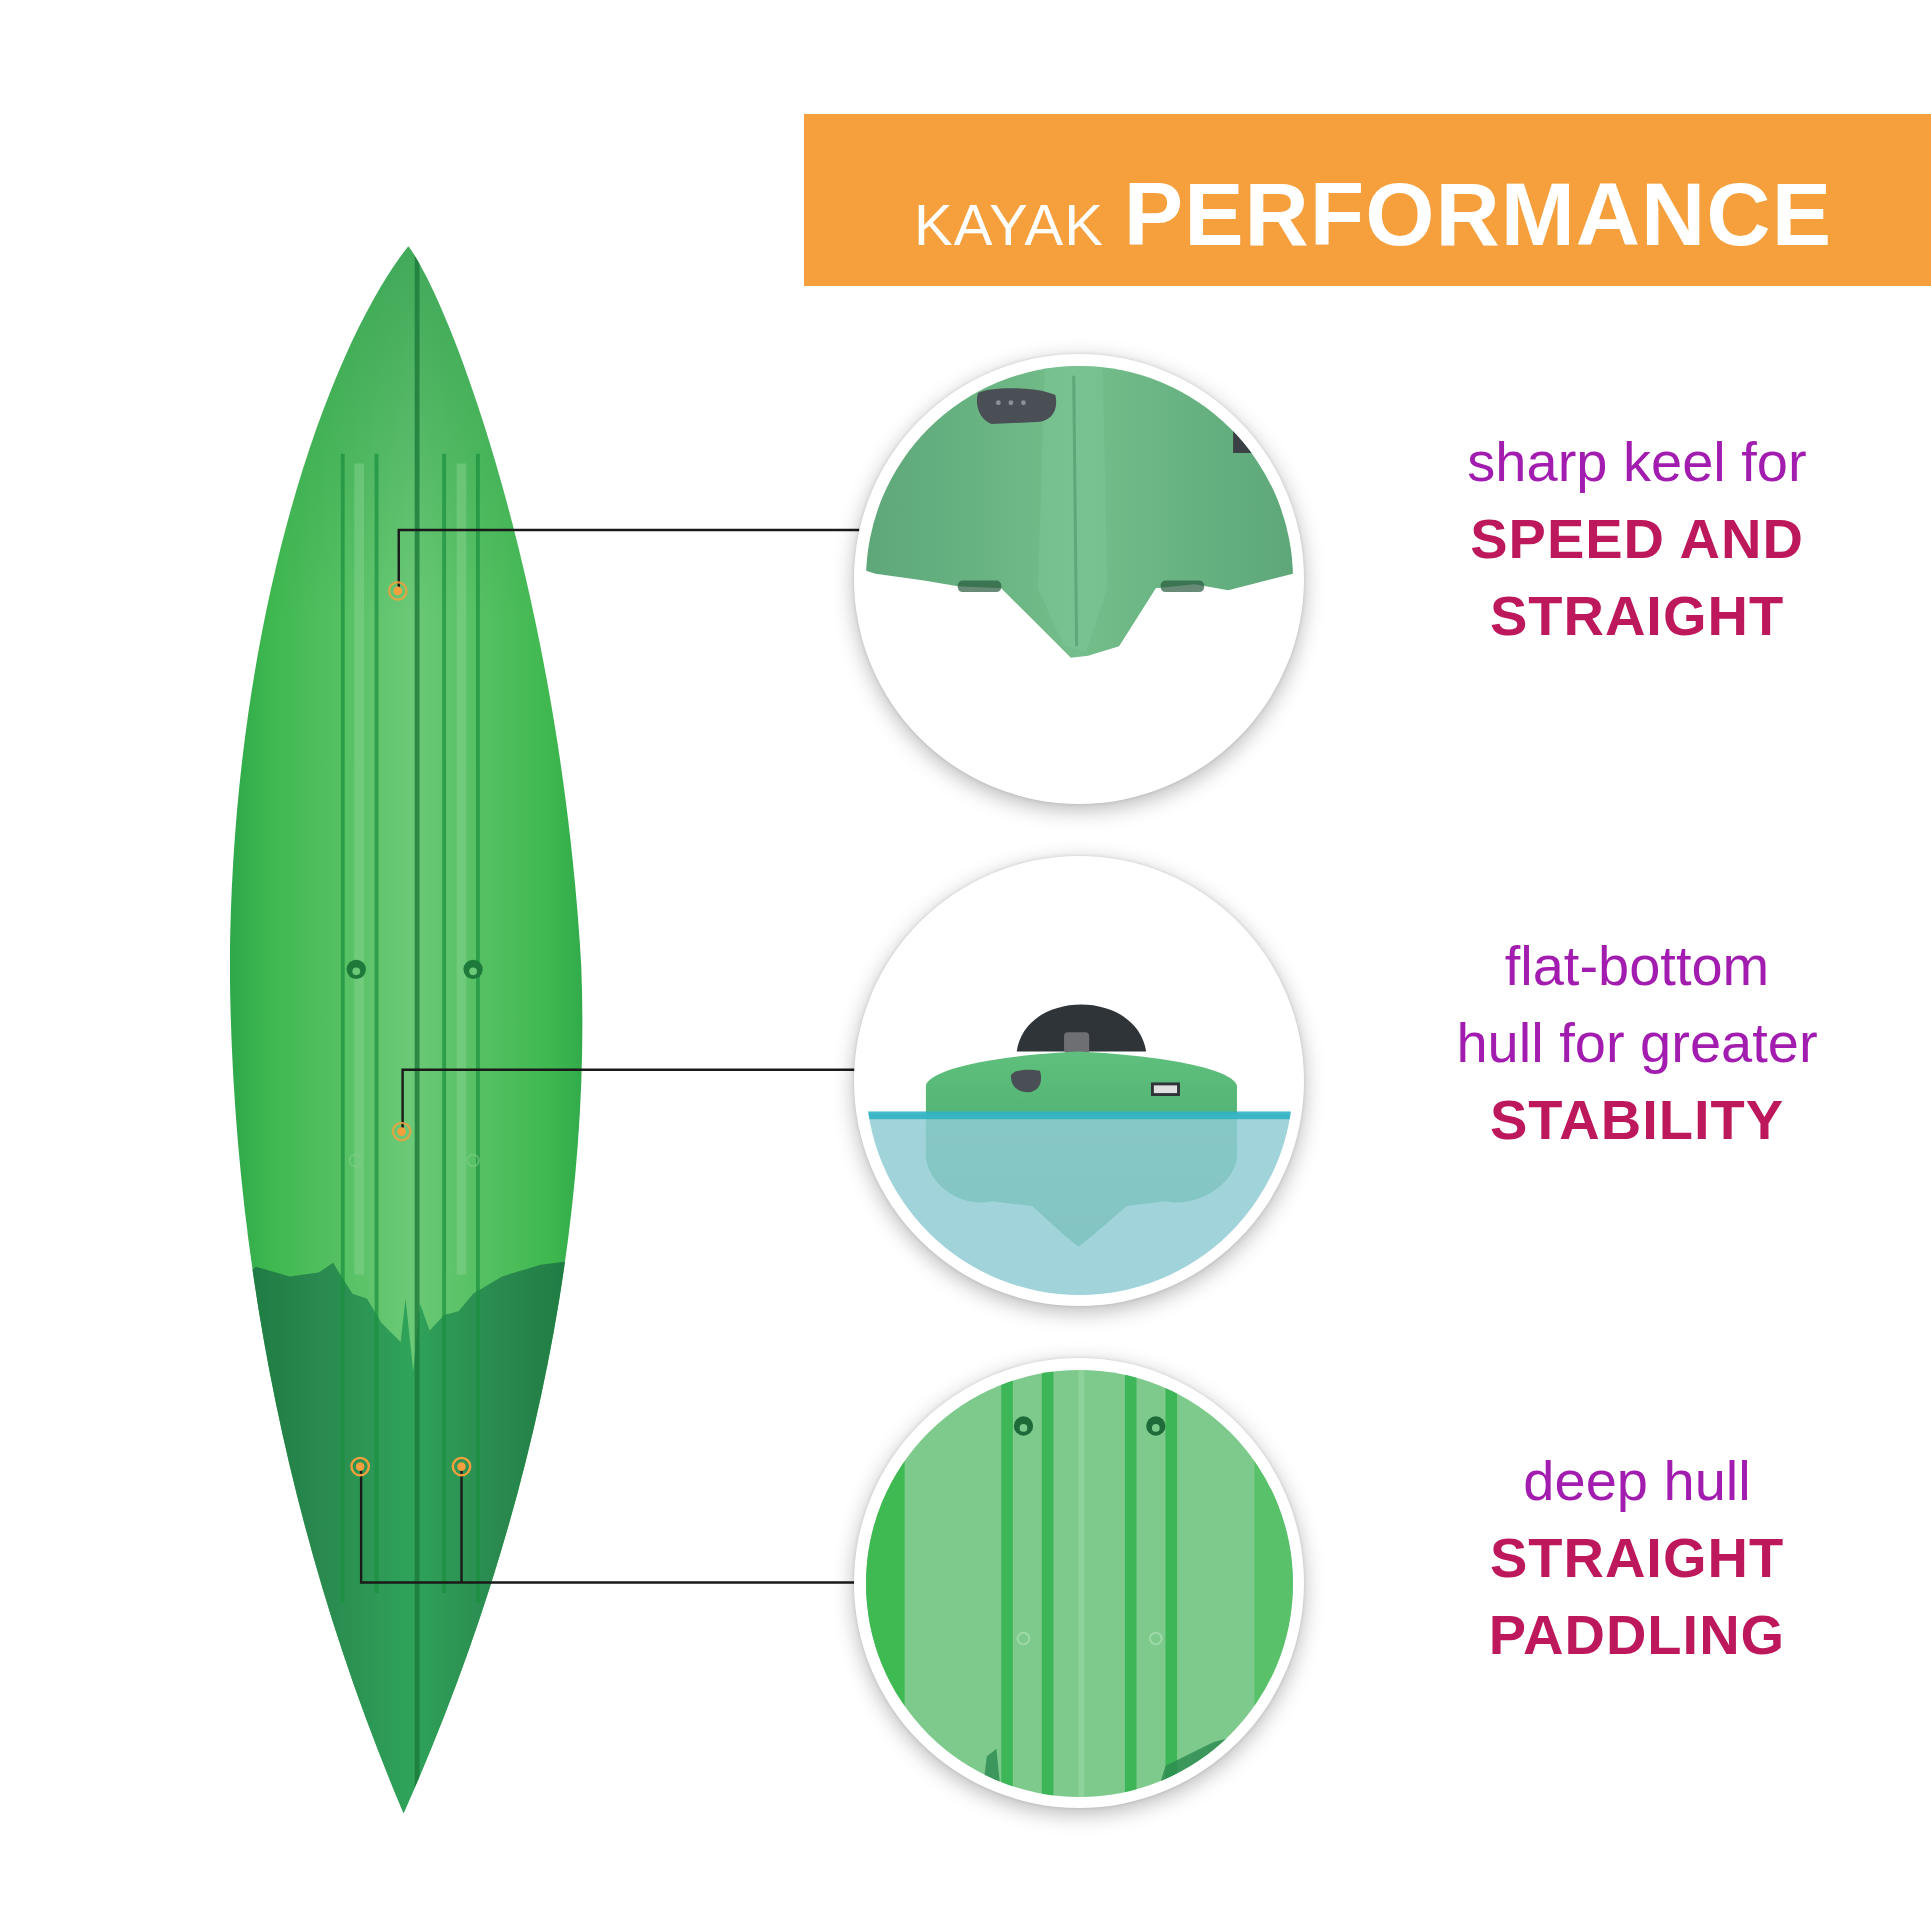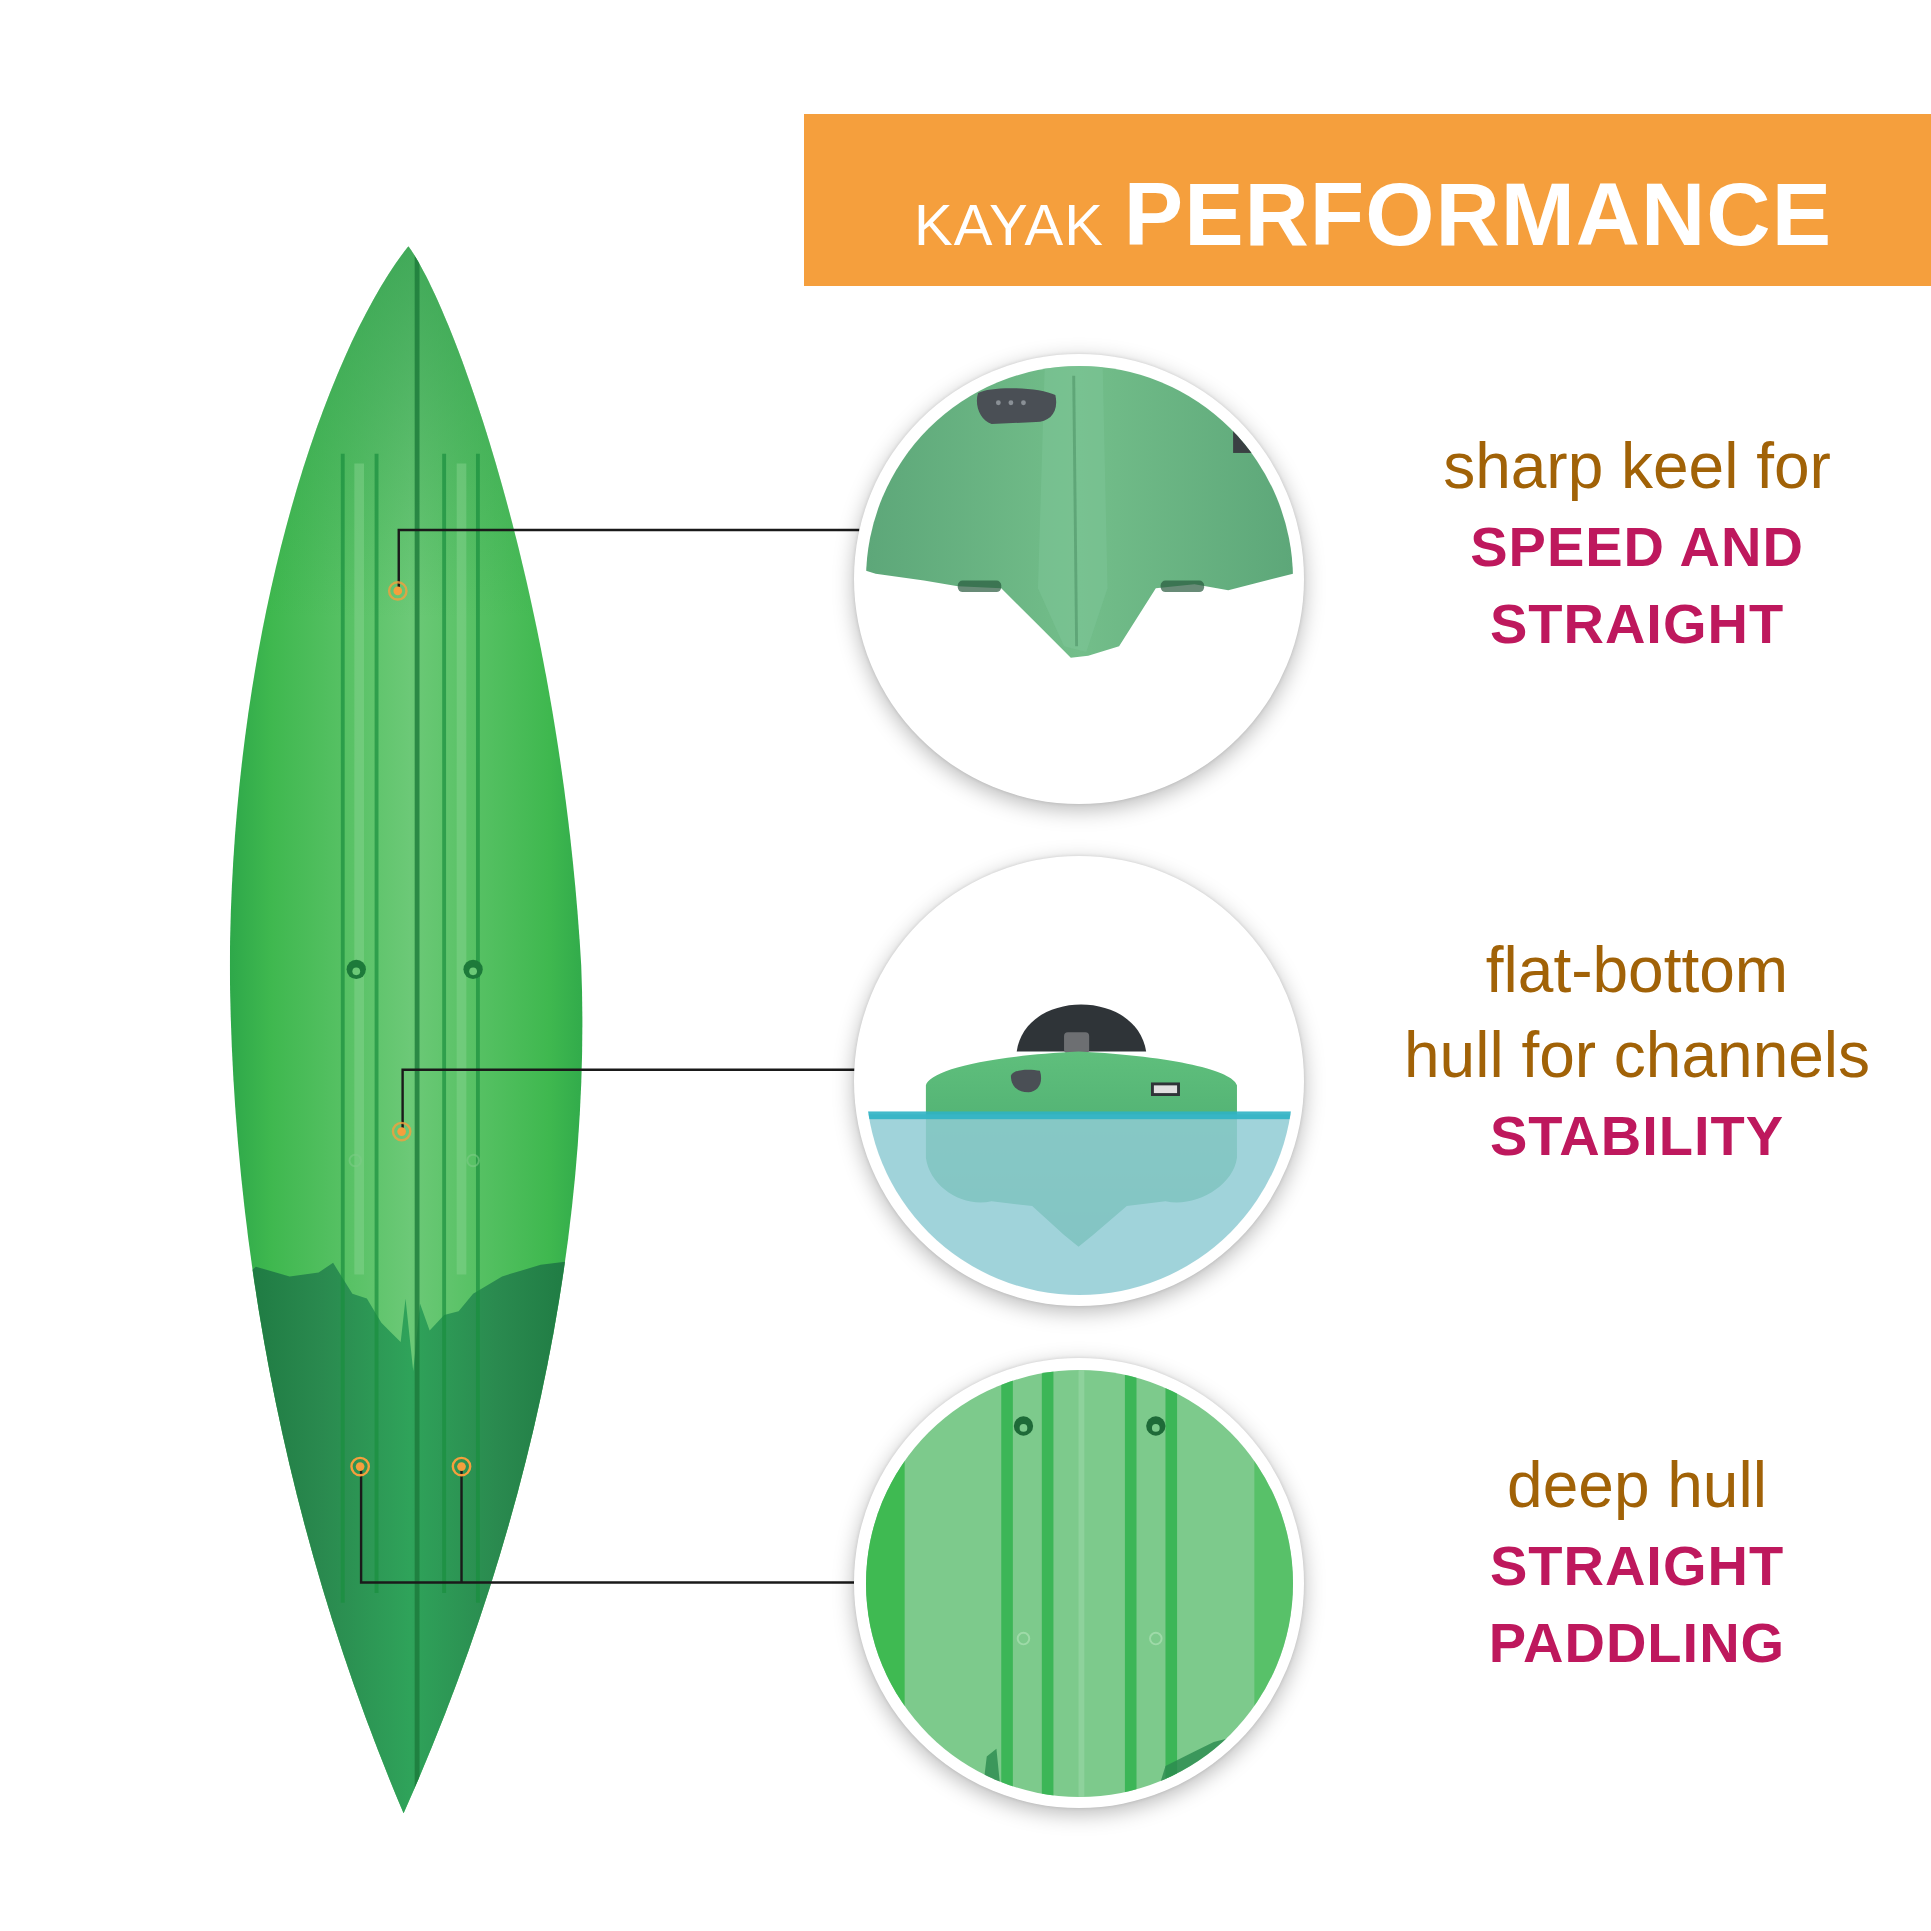--- a/index.html
+++ b/index.html
@@ -8,21 +8,21 @@
   .banner { position:absolute; left:804px; top:114px; width:1127px; height:172px; background:#f59f3d; }
   .banner-text { position:absolute; left:914px; top:170px; color:#ffffff; white-space:nowrap; line-height:1; }
   .banner-text .small { font-size:58px; font-weight:400; letter-spacing:1px; }
   .banner-text .big { font-size:89px; font-weight:700; letter-spacing:1px; margin-left:20px; }
   .kayak-svg { position:absolute; left:0; top:0; width:1931px; height:1931px; }
   .circle { position:absolute; width:450px; height:450px; border-radius:50%; background:#ffffff;
             box-shadow:0 5.8px 21px rgba(0,0,0,0.28), 0 0 3.9px rgba(0,0,0,0.12); overflow:hidden; }
   .circle .inner { position:absolute; left:11.6px; top:11.6px; width:427px; height:427px; border-radius:50%; overflow:hidden; background:#ffffff; }
   .circle svg { width:427px; height:427px; display:block; }
   .feature { position:absolute; width:502px; text-align:center; line-height:1; }
-  .feature .lead { color:#a16207; font-size:64px; font-weight:400; display:block; margin-bottom:21px; }
+  .feature .lead { color:#a21caf; font-size:56px; font-weight:400; display:block; margin-bottom:21px; }
   .feature .em { color:#be185d; font-size:56px; font-weight:700; display:block; margin-bottom:21px; letter-spacing:1px; }
 </style>
 </head>
 <body>
 
 <div class="banner"></div>
 <div class="banner-text">
   <span class="small">KAYAK</span><span class="big">PERFORMANCE</span>
 </div>
 
@@ -177,21 +177,21 @@
 </div>
 
 <div class="feature" style="left:1386px; top:434px;">
   <span class="lead">sharp keel for</span>
   <span class="em">SPEED AND</span>
   <span class="em">STRAIGHT</span>
 </div>
 
 <div class="feature" style="left:1386px; top:938px;">
   <span class="lead">flat-bottom</span>
-  <span class="lead">hull for channels</span>
+  <span class="lead">hull for greater</span>
   <span class="em">STABILITY</span>
 </div>
 
 <div class="feature" style="left:1386px; top:1453px;">
   <span class="lead">deep hull</span>
   <span class="em">STRAIGHT</span>
   <span class="em">PADDLING</span>
 </div>
 
 

